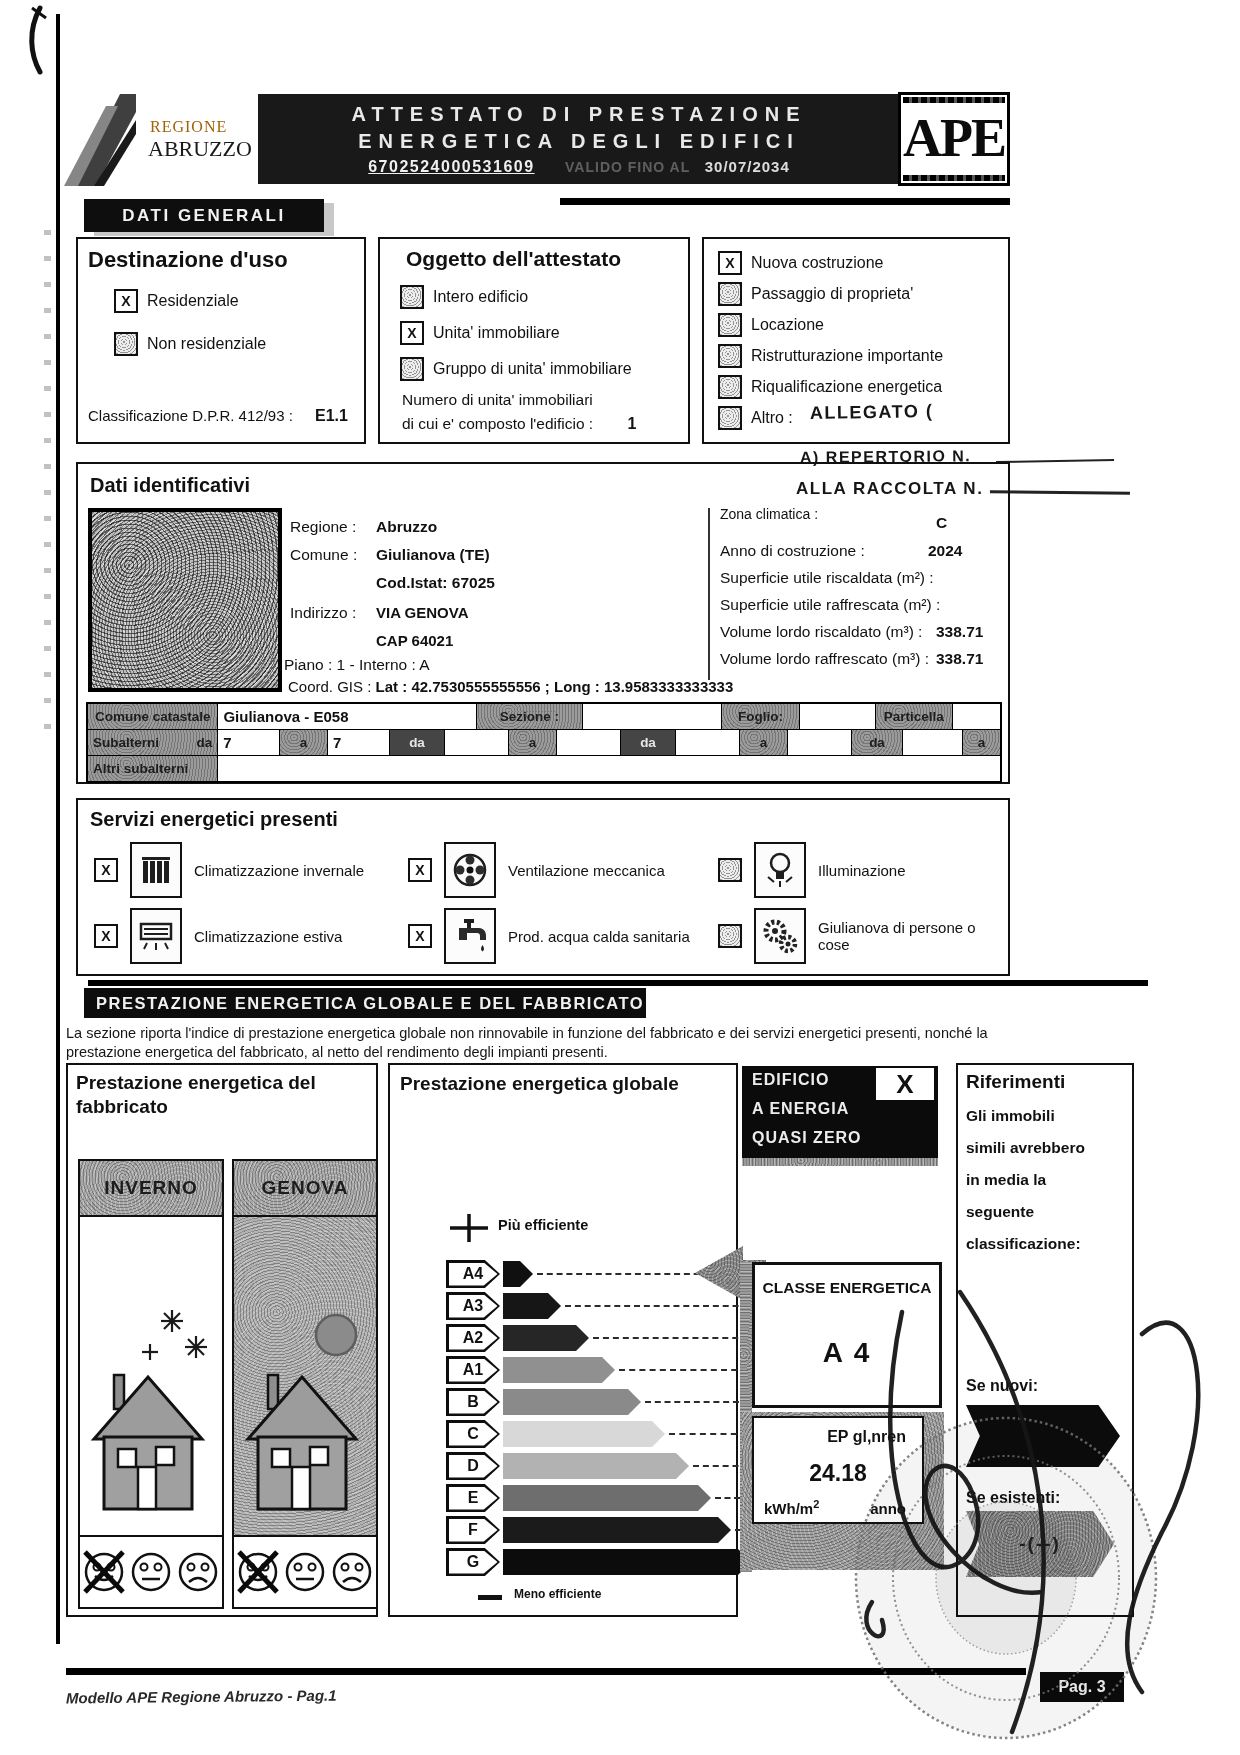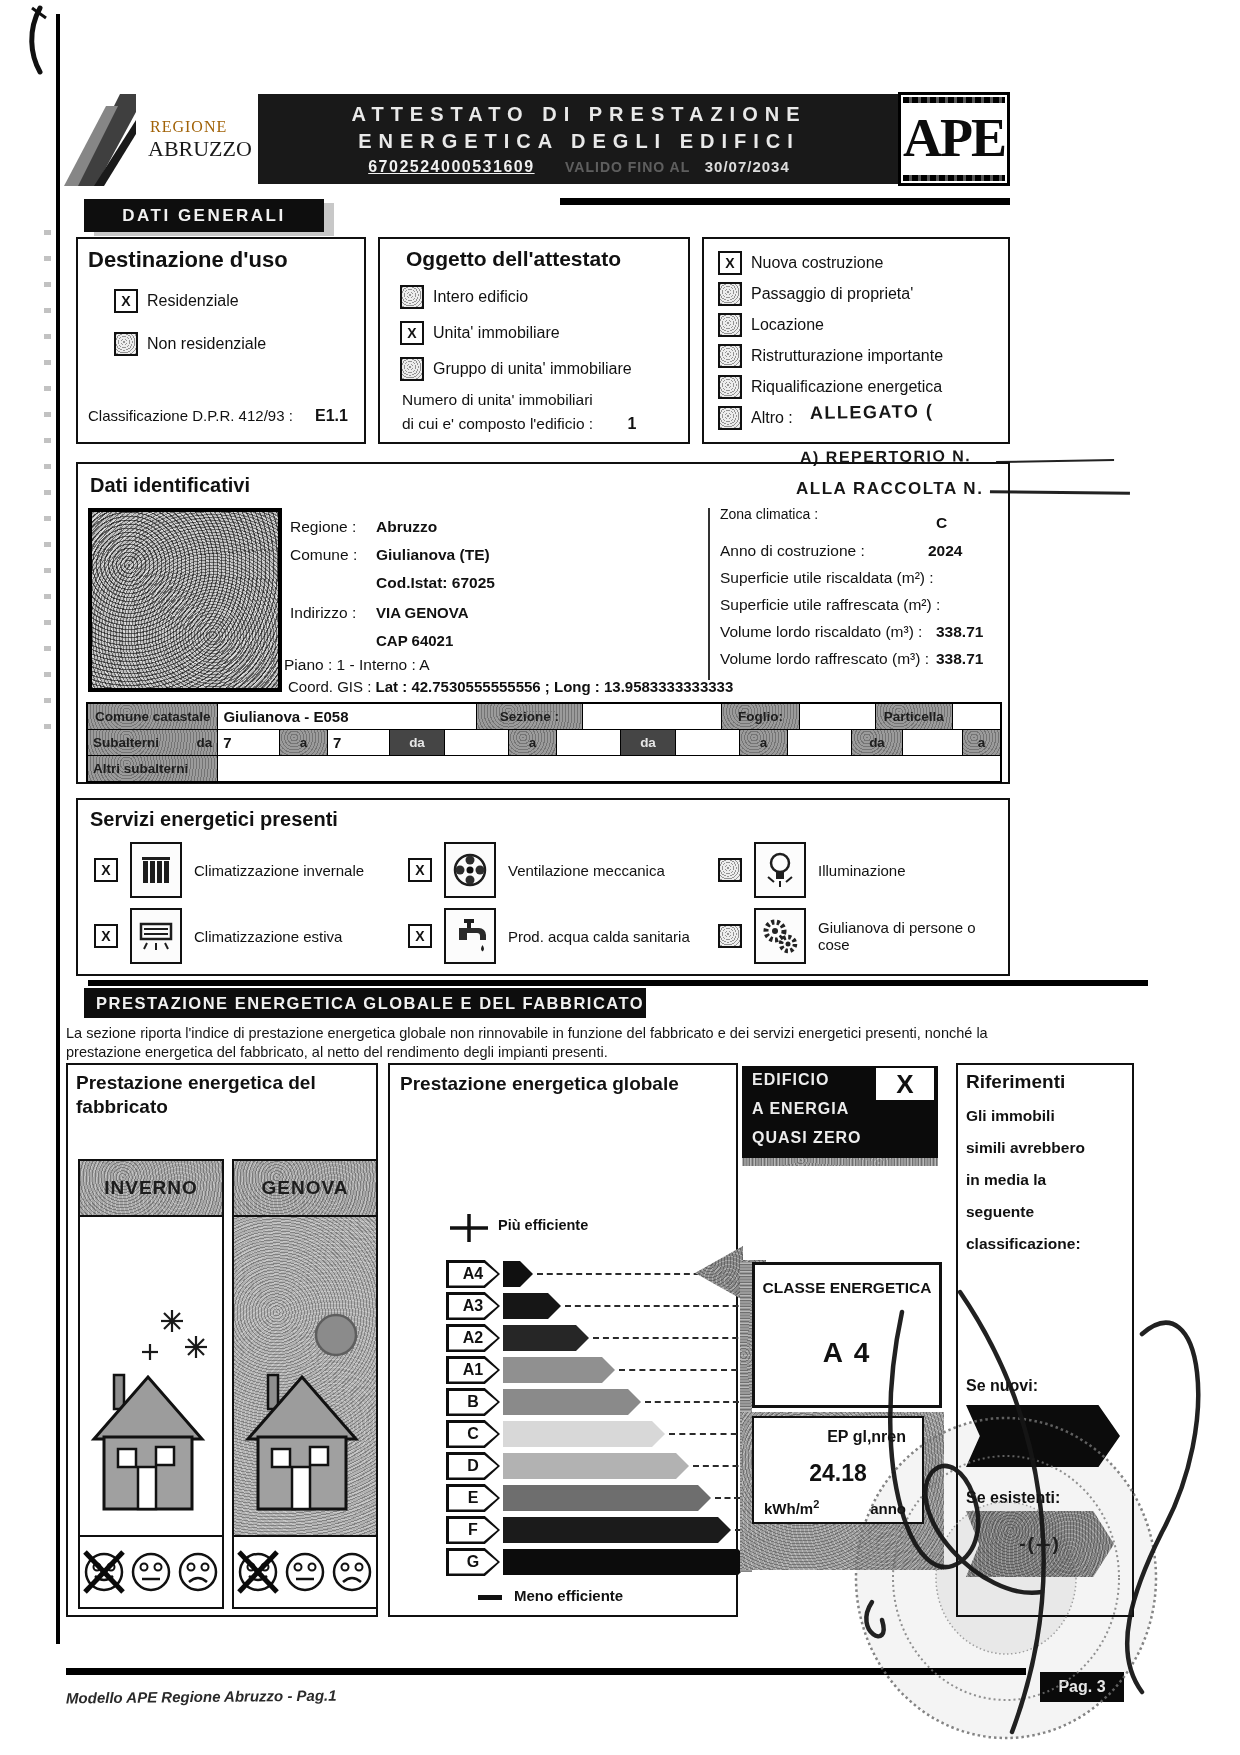--- a/index.html
+++ b/index.html
@@ -534,21 +534,21 @@
     </div>
     <div class="crow" style="top:483px;">
       <span class="penta">
           <span class="penta-in">G</span>
         </span>
       <span class="bar" style="width: 248px; background-color: rgb(12, 12, 12);"></span>
       <span class="dashline"></span>
     </div>
 
     <div class="abs" style="left:88px;top:530px;width:24px;height:5px;background:#111;"></div>
-    <div class="abs b" style="left:124px;top:522px;font-size:15px;">Meno efficiente</div>
+    <div class="abs b" style="left:124px;top:522px;font-size:12px;">Meno efficiente</div>
   </div>
 
   <div class="abs noise" style="left:695px;top:1246px;width:48px;height:54px;background-color:#8a8a8a;
               clip-path:polygon(0 50%,100% 0,100% 100%);"></div>
   <div class="abs noise" style="left:742px;top:1260px;width:24px;height:28px;background-color:#8a8a8a;"></div>
 
   <div class="abs" style="left:742px;top:1066px;width:196px;height:92px;background:#0b0b0b;">
     <div class="abs b" style="left:10px;top:5px;color:#ededed;font-size:16px;letter-spacing:1px;">EDIFICIO</div>
     <div class="abs b" style="left:10px;top:34px;color:#ededed;font-size:16px;letter-spacing:1px;">A ENERGIA</div>
     <div class="abs b" style="left:10px;top:63px;color:#ededed;font-size:16px;letter-spacing:1px;">QUASI ZERO</div>

